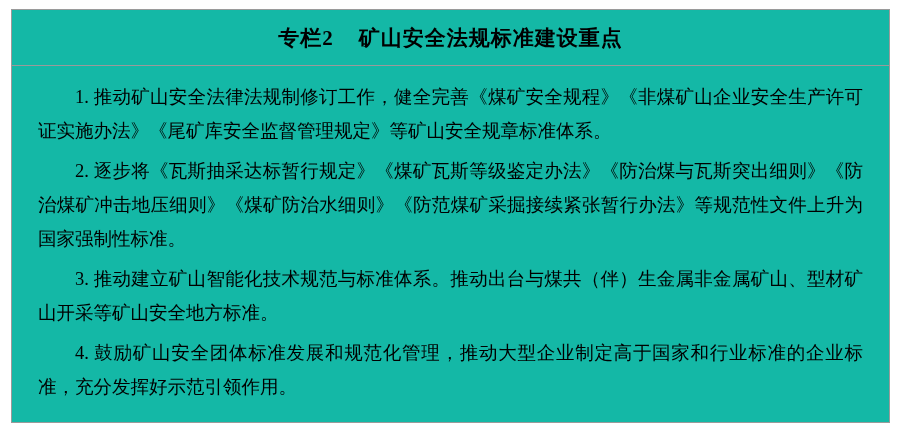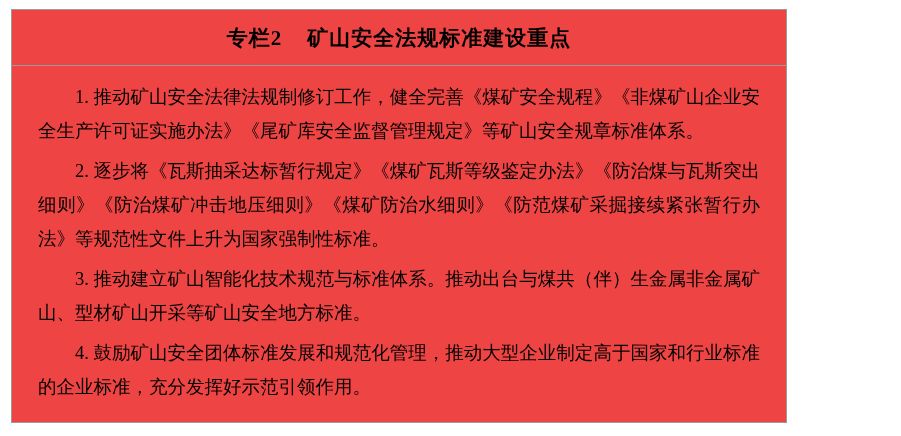--- a/index.html
+++ b/index.html
@@ -8,27 +8,27 @@
     background: #ffffff;
   }
   body {
     width: 901px;
     height: 436px;
     font-family: "Liberation Serif", "DejaVu Serif", serif;
     color: #000000;
   }
   .doc-box {
     box-sizing: border-box;
-    width: 776px;
+    width: 879px;
     height: 414px;
     margin: 9px 11px;
     border: 1px solid #9a9a9a;
     display: flex;
     flex-direction: column;
-    background: #ef4444;
+    background: #14b8a6;
   }
   .box-header {
     box-sizing: border-box;
     height: 56px;
     border-bottom: 1px solid #9a9a9a;
     display: flex;
     align-items: center;
     justify-content: center;
   }
   .header-title {

